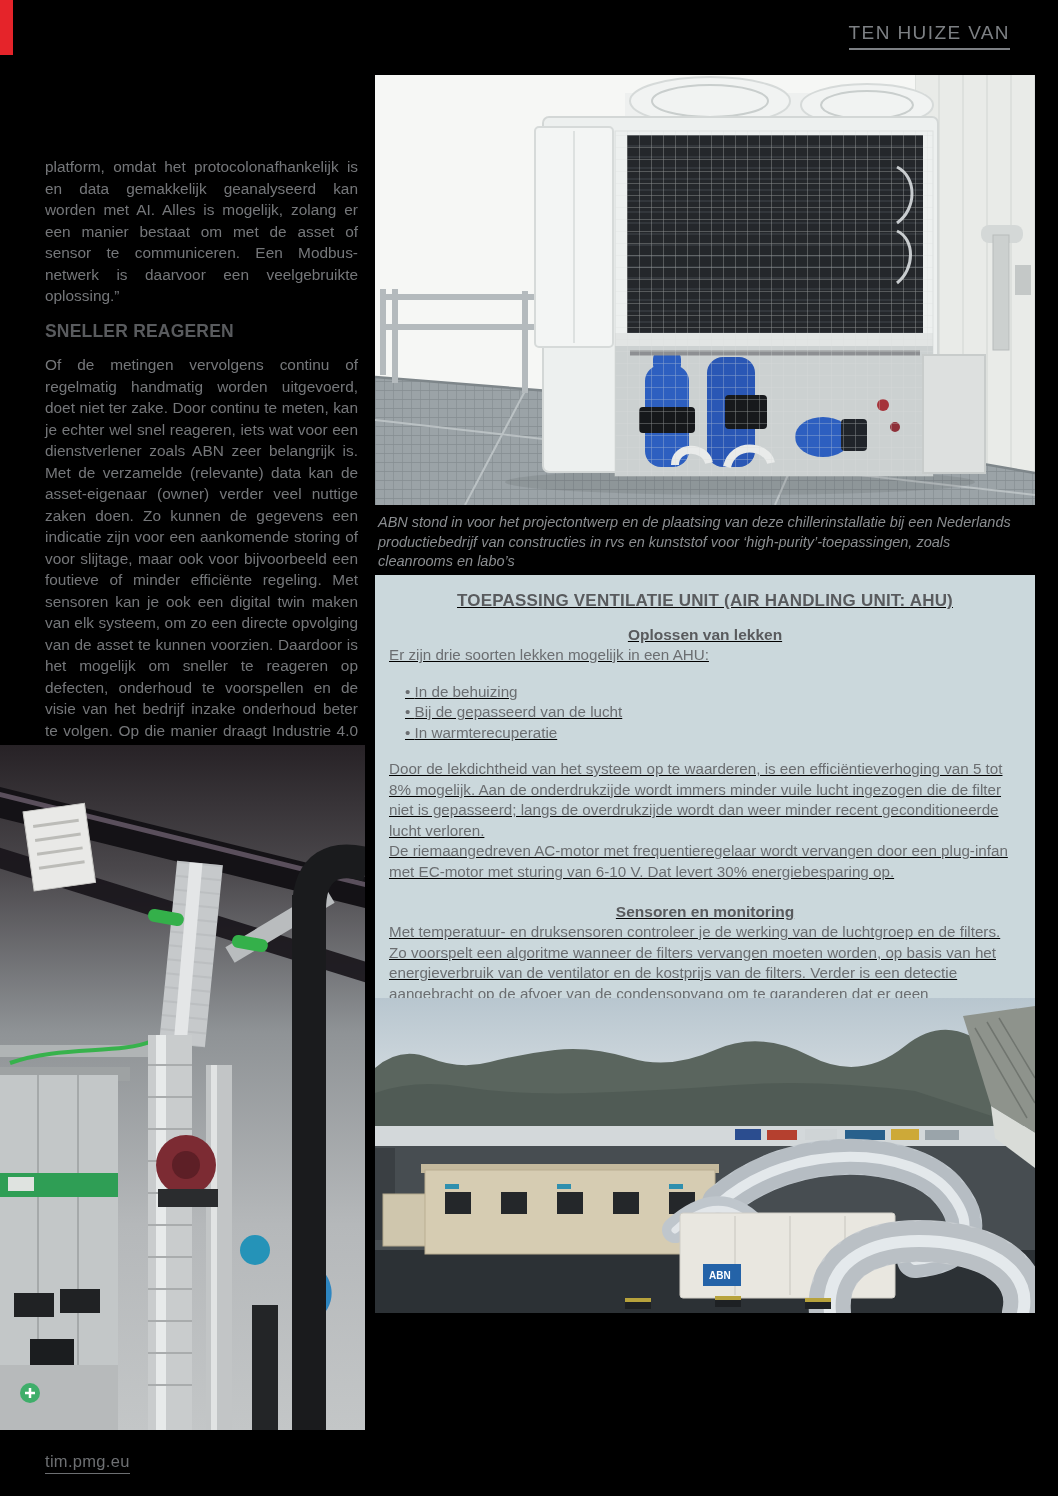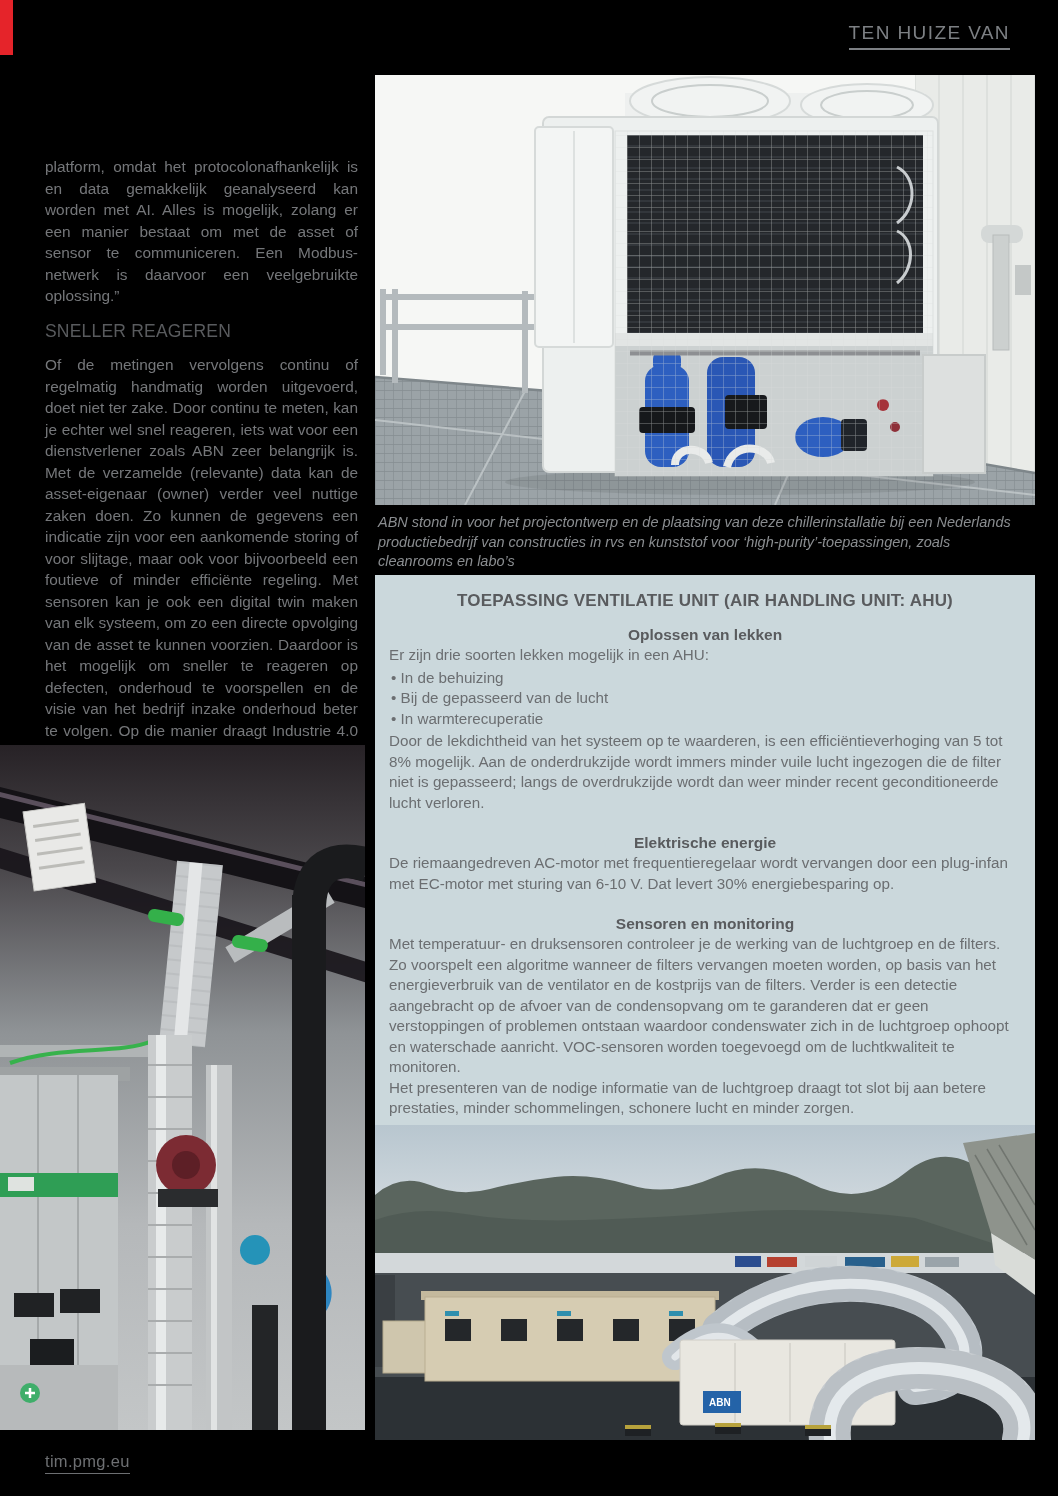--- a/index.html
+++ b/index.html
@@ -9,38 +9,38 @@
   .accent-bar { position:absolute; left:0; top:0; width:13px; height:55px; background:#e5242a; }
 
   .section-title { position:absolute; top:22px; right:48px; font-size:19px; font-weight:400;
                    letter-spacing:1.4px; color:#7d8084; padding-bottom:4px;
                    border-bottom:2px solid #7d8084; }
 
   .article { position:absolute; left:45px; top:156px; width:313px; color:#75777a;
              font-size:15.4px; line-height:21.5px; text-align:justify; }
   .article p { margin:0; }
   .article h2 { margin:14px 0 12px; font-size:17.5px; color:#595b5e; letter-spacing:0.2px;
-                font-weight:400; text-align:left; }
+                font-weight:700; text-align:left; }
   .end-square { display:inline-block; width:10px; height:10px; border:2px solid #595b5e;
                 margin-left:6px; }
 
   .photo-top { position:absolute; left:375px; top:75px; width:660px; height:430px; }
   .caption { position:absolute; left:378px; top:513px; width:650px; font-size:14.5px;
              font-style:italic; color:#8a8d90; line-height:19.5px; }
 
-  .info-box { position:absolute; left:375px; top:575px; width:660px; height:865px;
-              background:#cbd8dc; }
+  .info-box { position:absolute; left:375px; top:575px; width:660px; height:738px;
+              background:#cbd8dc;text-decoration:underline; }
   .info-box-inner { padding:13px 14px 0 14px; }
   .box-title { text-align:center; font-size:17px; color:#595b5e; margin:3px 0 15px;
                font-weight:700; letter-spacing:0.2px; }
   .info-box h4 { font-size:15.5px; color:#595b5e; margin:0 0 1px; font-weight:700;text-align:center; }
   .info-box h4.gap { margin-top:21px; }
   .info-box p, .info-box li { font-size:15.2px; color:#6b6e71; line-height:20.5px; margin:0; }
   .info-box p.gap { margin-top:20px; }
-  .info-box ul { list-style:none; margin:2px; padding:0; }
+  .info-box ul { list-style:none; margin:16px; padding:0; }
   .info-box li::before { content:"\2022\00a0"; }
   .box-photo { position:absolute; left:0; bottom:0; width:660px; height:315px; }
 
   .photo-left { position:absolute; left:0; top:745px; width:365px; height:685px; }
 
   .footer-site { position:absolute; left:45px; top:1452px; font-size:16.5px; color:#6d6f72;
                  letter-spacing:0.3px; padding-bottom:2px; border-bottom:1.5px solid #6d6f72;
                  text-decoration:none; }
   .footer-right { position:absolute; right:46px; top:1508px; display:flex; align-items:baseline; }
   .pub { font-size:14.5px; color:#77797c; }
@@ -147,21 +147,20 @@
 
       <h4>Oplossen van lekken</h4>
       <p>Er zijn drie soorten lekken mogelijk in een AHU:</p>
       <ul>
         <li>In de behuizing</li>
         <li>Bij de gepasseerd van de lucht</li>
         <li>In warmterecuperatie</li>
       </ul>
       <p>Door de lekdichtheid van het systeem op te waarderen, is een efficiëntieverhoging van 5 tot 8% mogelijk. Aan de onderdrukzijde wordt immers minder vuile lucht ingezogen die de filter niet is gepasseerd; langs de overdrukzijde wordt dan weer minder recent geconditioneerde lucht verloren.</p>
 
-      <h4 class="gap">Elektrische energie</h4>
       <p>De riemaangedreven AC-motor met frequentieregelaar wordt vervangen door een plug-infan met EC-motor met sturing van 6-10 V. Dat levert 30% energiebesparing op.</p>
 
       <h4 class="gap">Sensoren en monitoring</h4>
       <p>Met temperatuur- en druksensoren controleer je de werking van de luchtgroep en de filters. Zo voorspelt een algoritme wanneer de filters vervangen moeten worden, op basis van het energieverbruik van de ventilator en de kostprijs van de filters. Verder is een detectie aangebracht op de afvoer van de condensopvang om te garanderen dat er geen verstoppingen of problemen ontstaan waardoor condenswater zich in de luchtgroep ophoopt en waterschade aanricht. VOC-sensoren worden toegevoegd om de luchtkwaliteit te monitoren.</p>
       <p>Het presenteren van de nodige informatie van de luchtgroep draagt tot slot bij aan betere prestaties, minder schommelingen, schonere lucht en minder zorgen.</p>
     </div>
 
     <svg class="box-photo" viewBox="0 0 660 315" preserveAspectRatio="none">
       <defs>
         <linearGradient id="sky" x1="0" y1="0" x2="0" y2="1">

